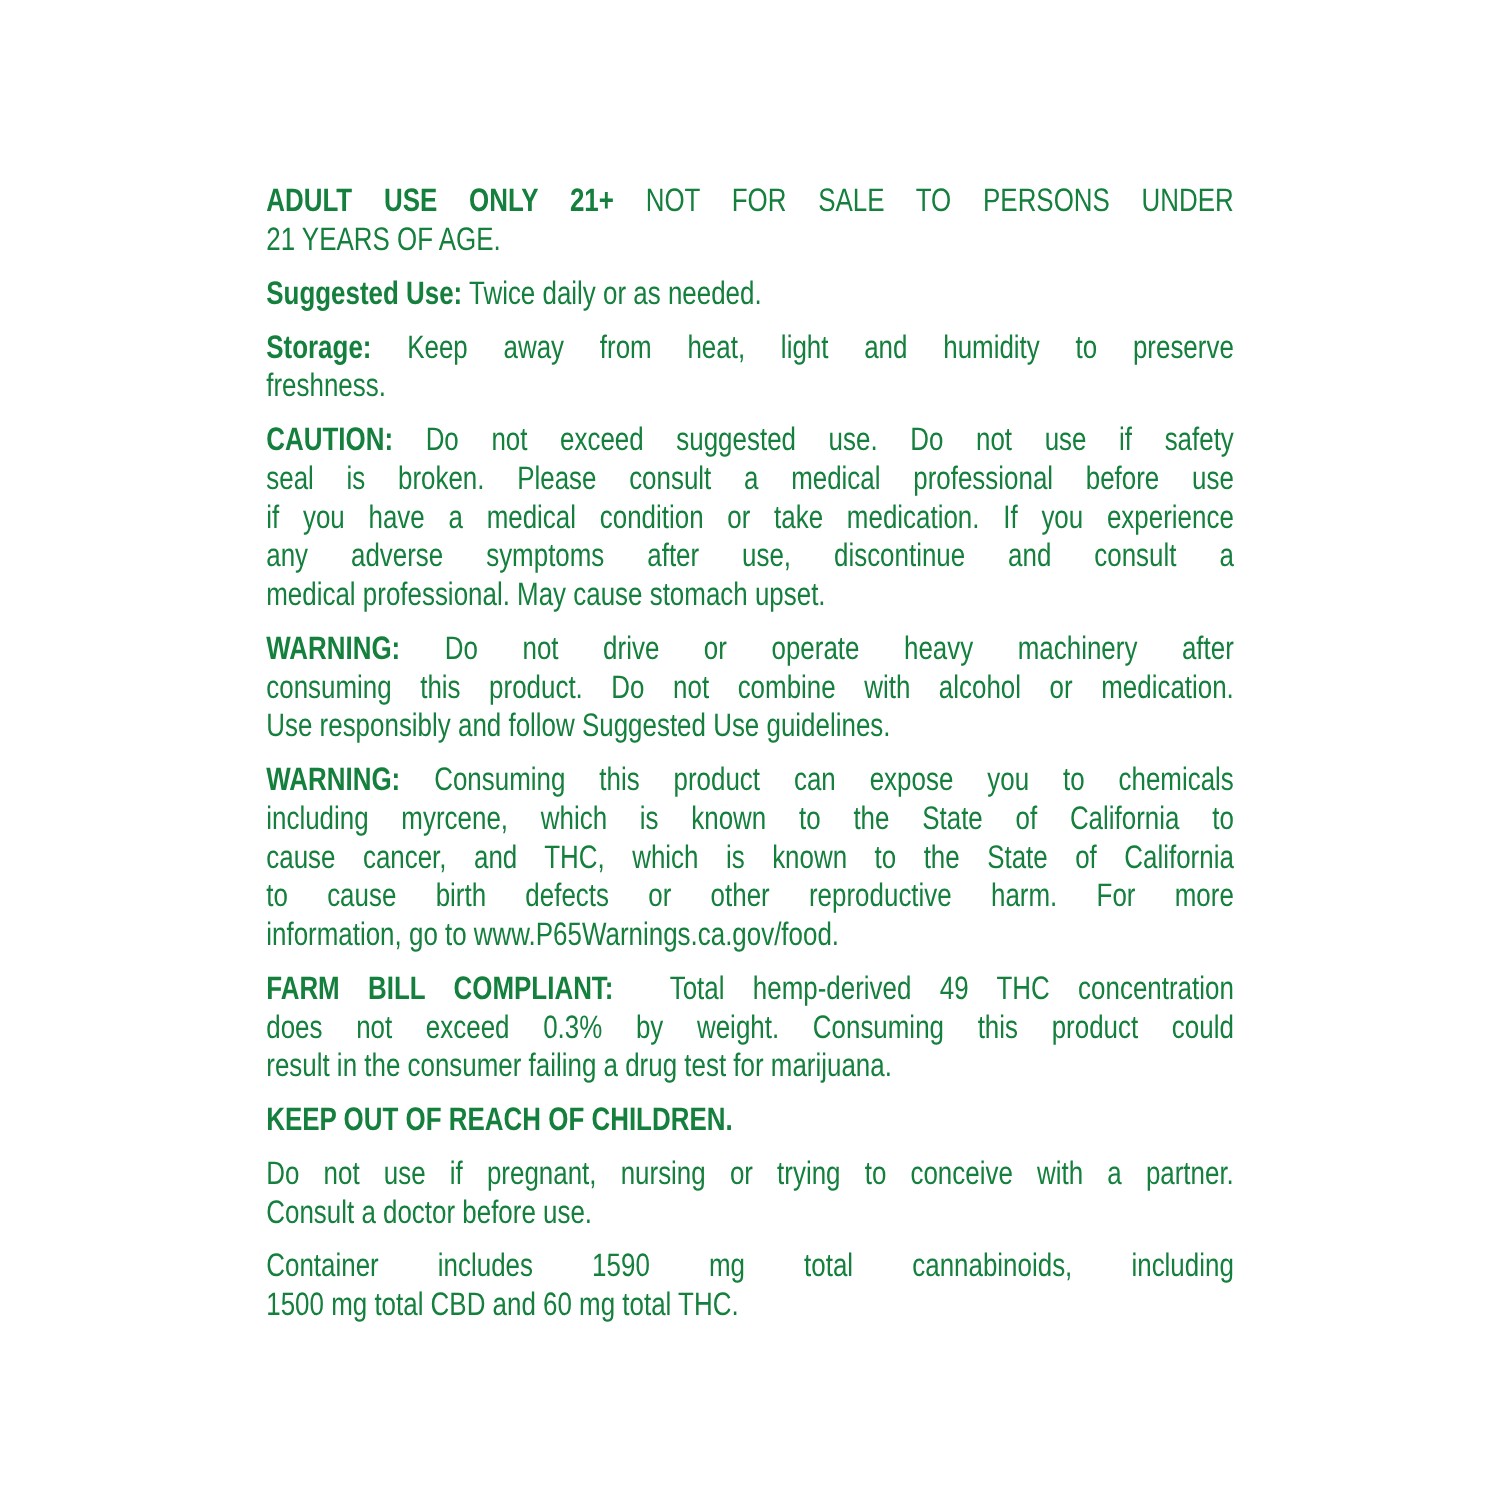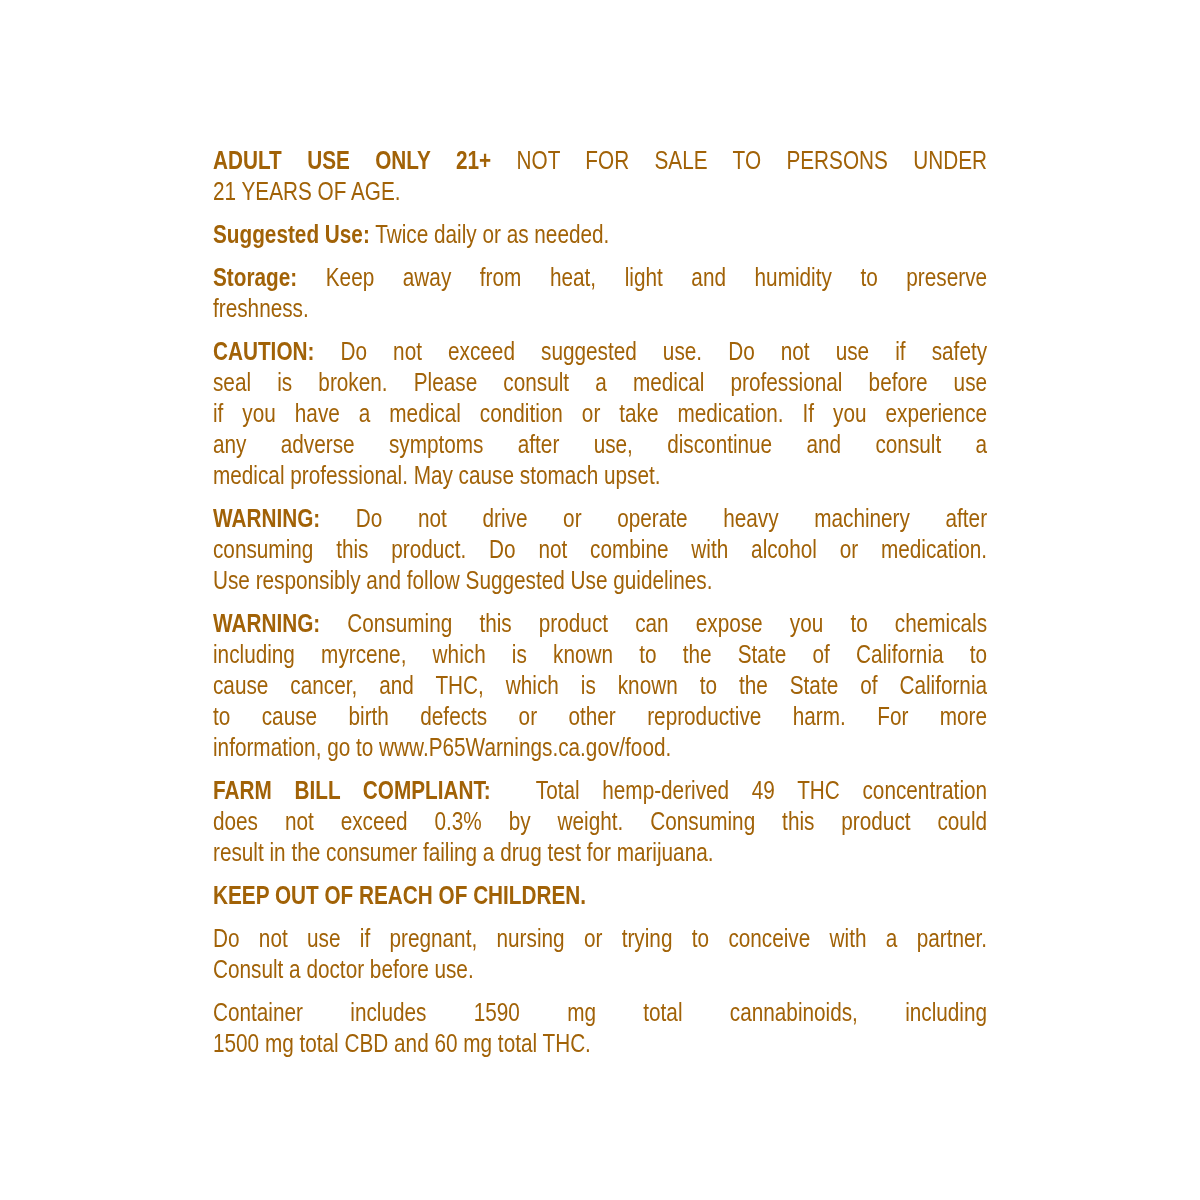--- a/index.html
+++ b/index.html
@@ -5,21 +5,21 @@
   html, body {
     margin: 0;
     padding: 0;
     background: #ffffff;
   }
   .page {
     position: relative;
     width: 1200px;
     height: 1200px;
     background: #ffffff;
-    color: #a16207;
+    color: #15803d;
     overflow: hidden;
     font-family: "Liberation Sans", sans-serif;
   }
   .text-block {
     position: absolute;
     left: 213px;
     top: 145px;
     width: 970px;
     transform: scaleX(0.798);
     transform-origin: top left;

